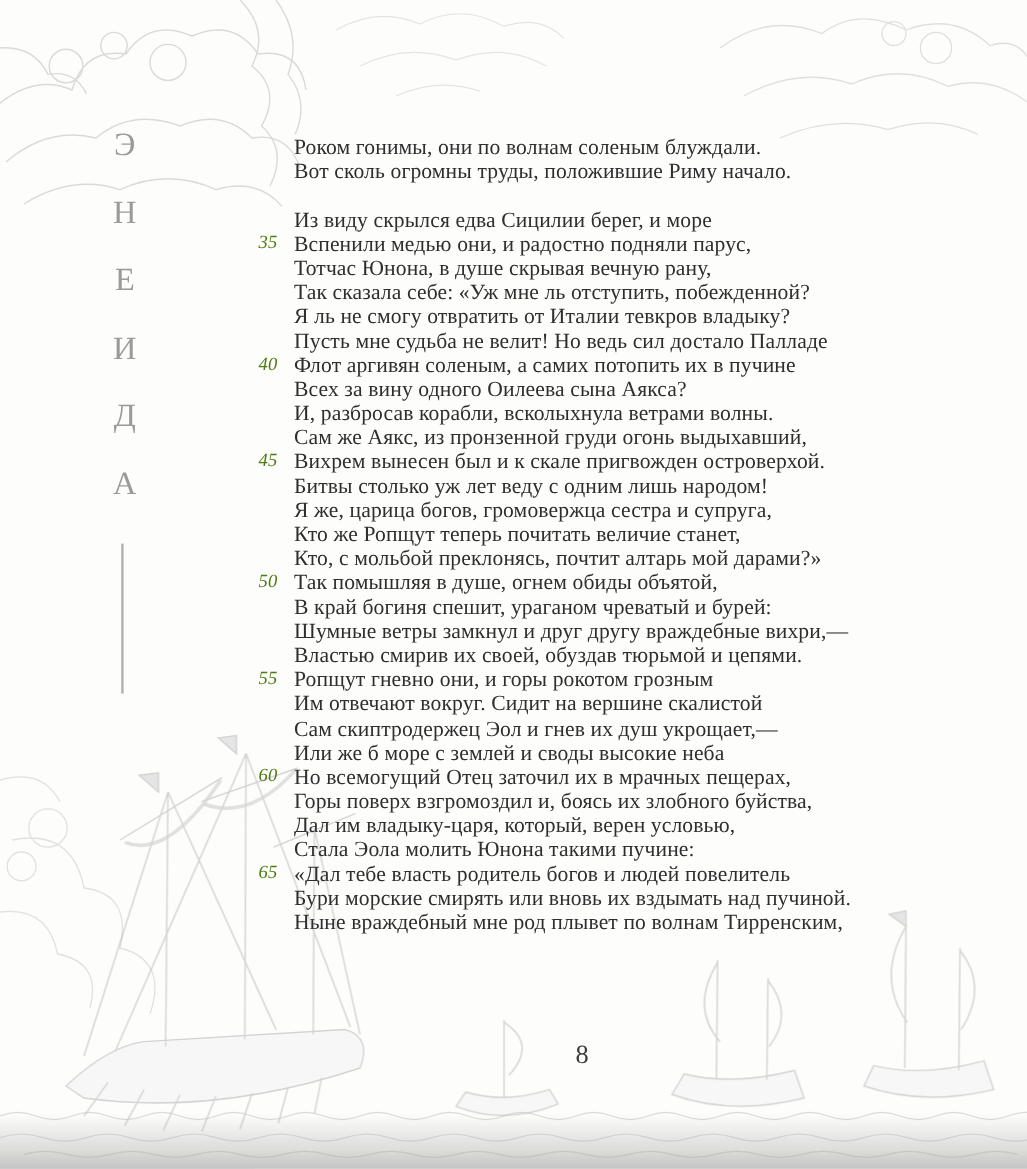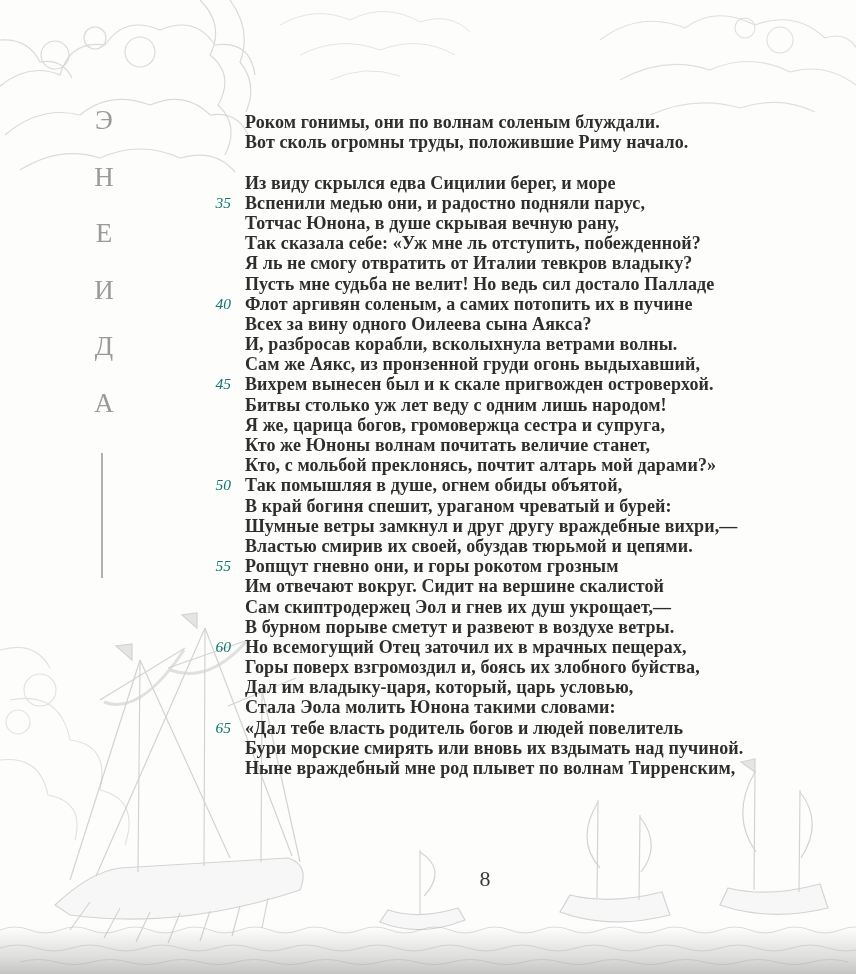--- a/index.html
+++ b/index.html
@@ -10,24 +10,24 @@
     background:#fdfdfc; overflow:hidden;
   }
   .engraving { position:absolute; left:0; top:0; width:856px; height:974px; pointer-events:none; }
 
   .side-title { position:absolute; left:86px; top:106px; width:36px; text-align:center; }
   .side-letter { height:56.5px; font-size:27px; line-height:1.1; color:#9a9a9a; font-weight:400; }
   .side-rule { position:absolute; left:101px; top:453px; width:2px; height:125px; background:#b0b0b0; }
 
   .poem { position:absolute; left:245px; top:112px; }
   .poem-row { position:relative; height:20.2px; white-space:nowrap; }
-  .line-text { font-size:18px; line-height:20.2px; color:#2e2e2e; letter-spacing:0.1px;font-weight:bold; }
+  .line-text { font-size:18px; line-height:20.2px; color:#2e2e2e; letter-spacing:0.1px; }
   .line-num {
     position:absolute; left:-62px; width:48px; text-align:right;
-    font-style:italic; font-size:15.5px; line-height:20.2px; color:#0f766e;
+    font-style:italic; font-size:15.5px; line-height:20.2px; color:#4d7c0f;
   }
 
   .page-number {
     position:absolute; left:245px; top:866px; width:480px; text-align:center;
     font-size:22px; color:#3a3a3a;
   }
 
   .bottom-fade {
     position:absolute; left:0; bottom:0; width:100%; height:46px;
     background:linear-gradient(to bottom, rgba(190,190,190,0) 0%, rgba(172,172,172,0.40) 65%, rgba(150,150,150,0.55) 100%);
@@ -134,34 +134,34 @@
       <div class="poem-row"><span class="line-num"></span><span class="line-text">Так сказала себе: «Уж мне ль отступить, побежденной?</span></div>
       <div class="poem-row"><span class="line-num"></span><span class="line-text">Я ль не смогу отвратить от Италии тевкров владыку?</span></div>
       <div class="poem-row"><span class="line-num"></span><span class="line-text">Пусть мне судьба не велит! Но ведь сил достало Палладе</span></div>
       <div class="poem-row"><span class="line-num">40</span><span class="line-text">Флот аргивян соленым, а самих потопить их в пучине</span></div>
       <div class="poem-row"><span class="line-num"></span><span class="line-text">Всех за вину одного Оилеева сына Аякса?</span></div>
       <div class="poem-row"><span class="line-num"></span><span class="line-text">И, разбросав корабли, всколыхнула ветрами волны.</span></div>
       <div class="poem-row"><span class="line-num"></span><span class="line-text">Сам же Аякс, из пронзенной груди огонь выдыхавший,</span></div>
       <div class="poem-row"><span class="line-num">45</span><span class="line-text">Вихрем вынесен был и к скале пригвожден островерхой.</span></div>
       <div class="poem-row"><span class="line-num"></span><span class="line-text">Битвы столько уж лет веду с одним лишь народом!</span></div>
       <div class="poem-row"><span class="line-num"></span><span class="line-text">Я же, царица богов, громовержца сестра и супруга,</span></div>
-      <div class="poem-row"><span class="line-num"></span><span class="line-text">Кто же Юноны волнам почитать величие станет,</span></div>
+      <div class="poem-row"><span class="line-num"></span><span class="line-text">Кто же Ропщут теперь почитать величие станет,</span></div>
       <div class="poem-row"><span class="line-num"></span><span class="line-text">Кто, с мольбой преклонясь, почтит алтарь мой дарами?»</span></div>
       <div class="poem-row"><span class="line-num">50</span><span class="line-text">Так помышляя в душе, огнем обиды объятой,</span></div>
       <div class="poem-row"><span class="line-num"></span><span class="line-text">В край богиня спешит, ураганом чреватый и бурей:</span></div>
       <div class="poem-row"><span class="line-num"></span><span class="line-text">Шумные ветры замкнул и друг другу враждебные вихри,—</span></div>
       <div class="poem-row"><span class="line-num"></span><span class="line-text">Властью смирив их своей, обуздав тюрьмой и цепями.</span></div>
       <div class="poem-row"><span class="line-num">55</span><span class="line-text">Ропщут гневно они, и горы рокотом грозным</span></div>
       <div class="poem-row"><span class="line-num"></span><span class="line-text">Им отвечают вокруг. Сидит на вершине скалистой</span></div>
       <div class="poem-row"><span class="line-num"></span><span class="line-text">Сам скиптродержец Эол и гнев их душ укрощает,—</span></div>
-      <div class="poem-row"><span class="line-num"></span><span class="line-text">В бурном порыве сметут и развеют в воздухе ветры.</span></div>
+      <div class="poem-row"><span class="line-num"></span><span class="line-text">Или же б море с землей и своды высокие неба</span></div>
       <div class="poem-row"><span class="line-num">60</span><span class="line-text">Но всемогущий Отец заточил их в мрачных пещерах,</span></div>
       <div class="poem-row"><span class="line-num"></span><span class="line-text">Горы поверх взгромоздил и, боясь их злобного буйства,</span></div>
-      <div class="poem-row"><span class="line-num"></span><span class="line-text">Дал им владыку-царя, который, царь условью,</span></div>
-      <div class="poem-row"><span class="line-num"></span><span class="line-text">Стала Эола молить Юнона такими словами:</span></div>
+      <div class="poem-row"><span class="line-num"></span><span class="line-text">Дал им владыку-царя, который, верен условью,</span></div>
+      <div class="poem-row"><span class="line-num"></span><span class="line-text">Стала Эола молить Юнона такими пучине:</span></div>
       <div class="poem-row"><span class="line-num">65</span><span class="line-text">«Дал тебе власть родитель богов и людей повелитель</span></div>
       <div class="poem-row"><span class="line-num"></span><span class="line-text">Бури морские смирять или вновь их вздымать над пучиной.</span></div>
       <div class="poem-row"><span class="line-num"></span><span class="line-text">Ныне враждебный мне род плывет по волнам Тирренским,</span></div>
     </div>
 
   <div class="page-number">8</div>
 
   <div class="bottom-fade"></div>
 </div>
 

